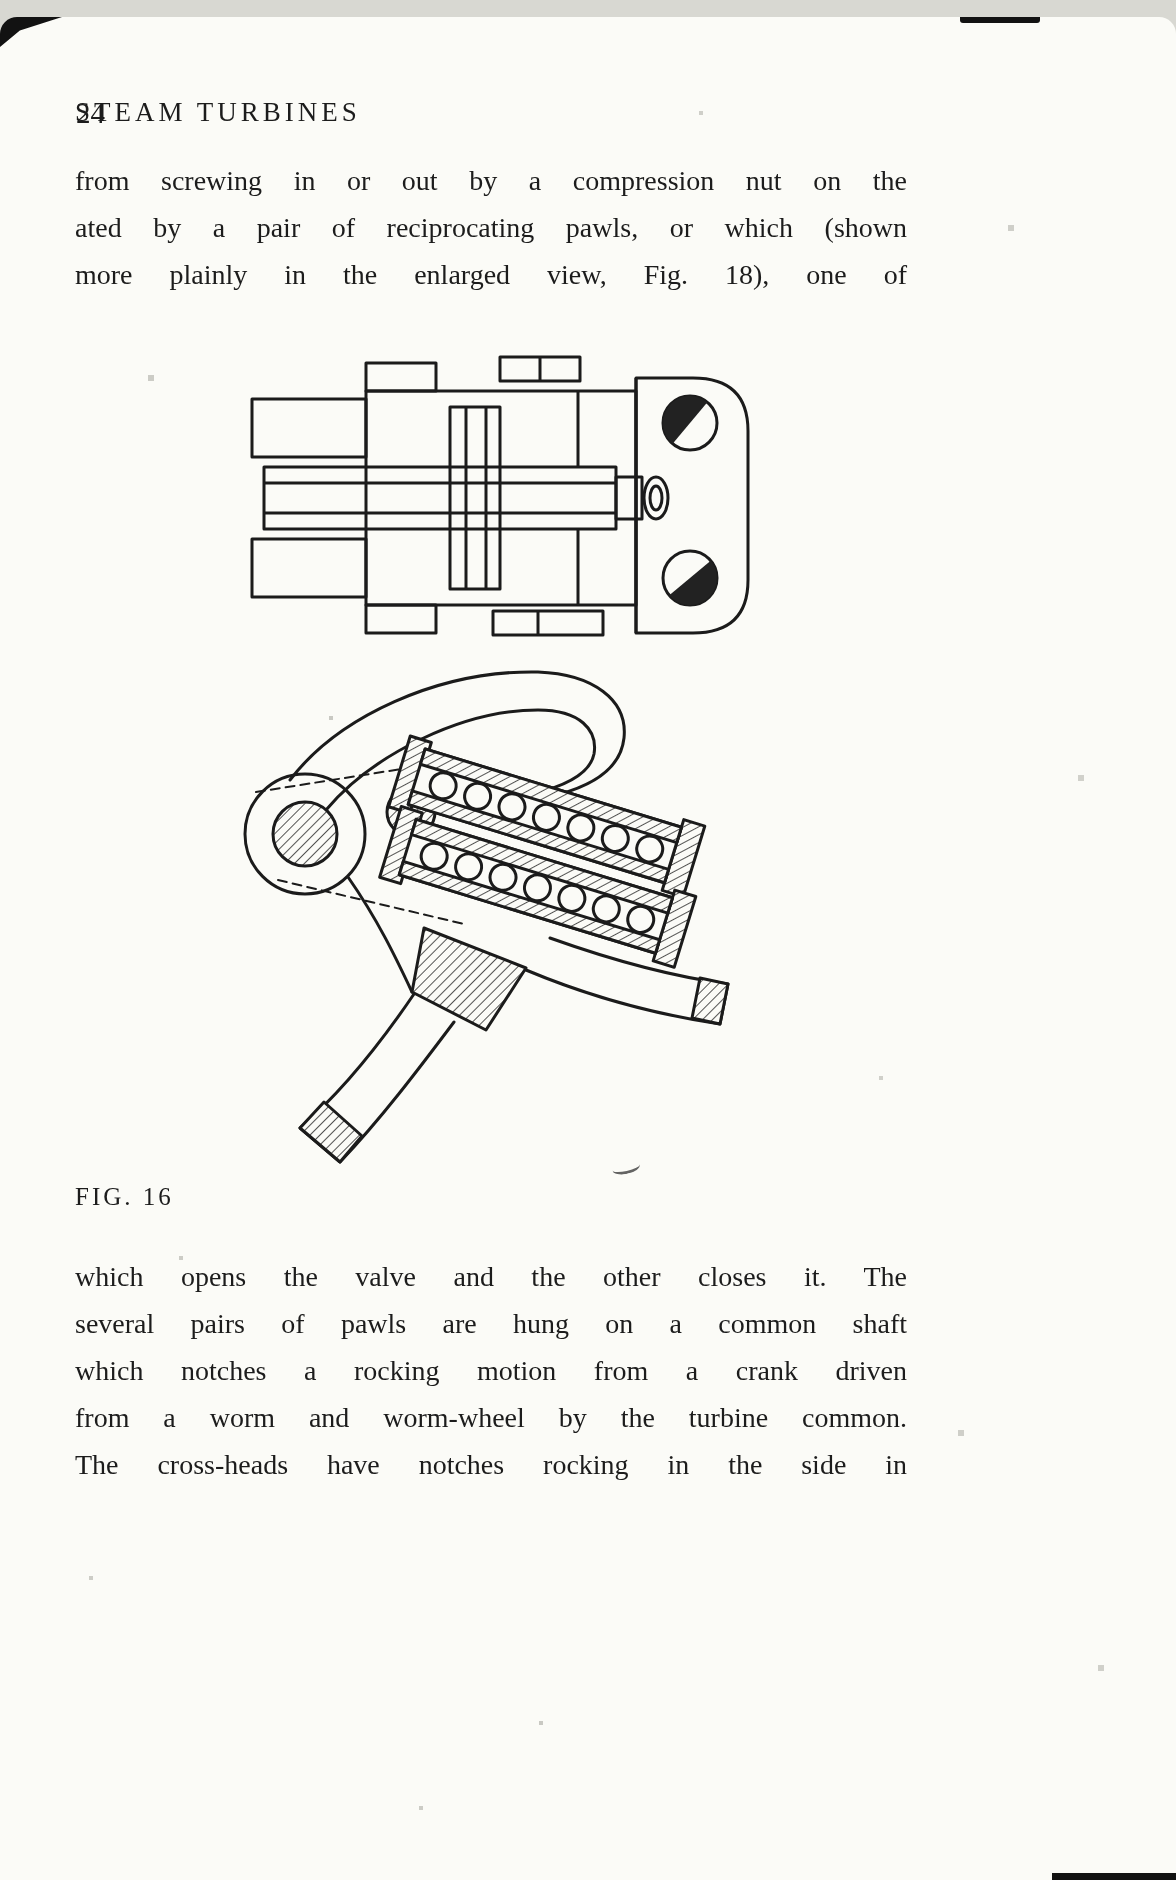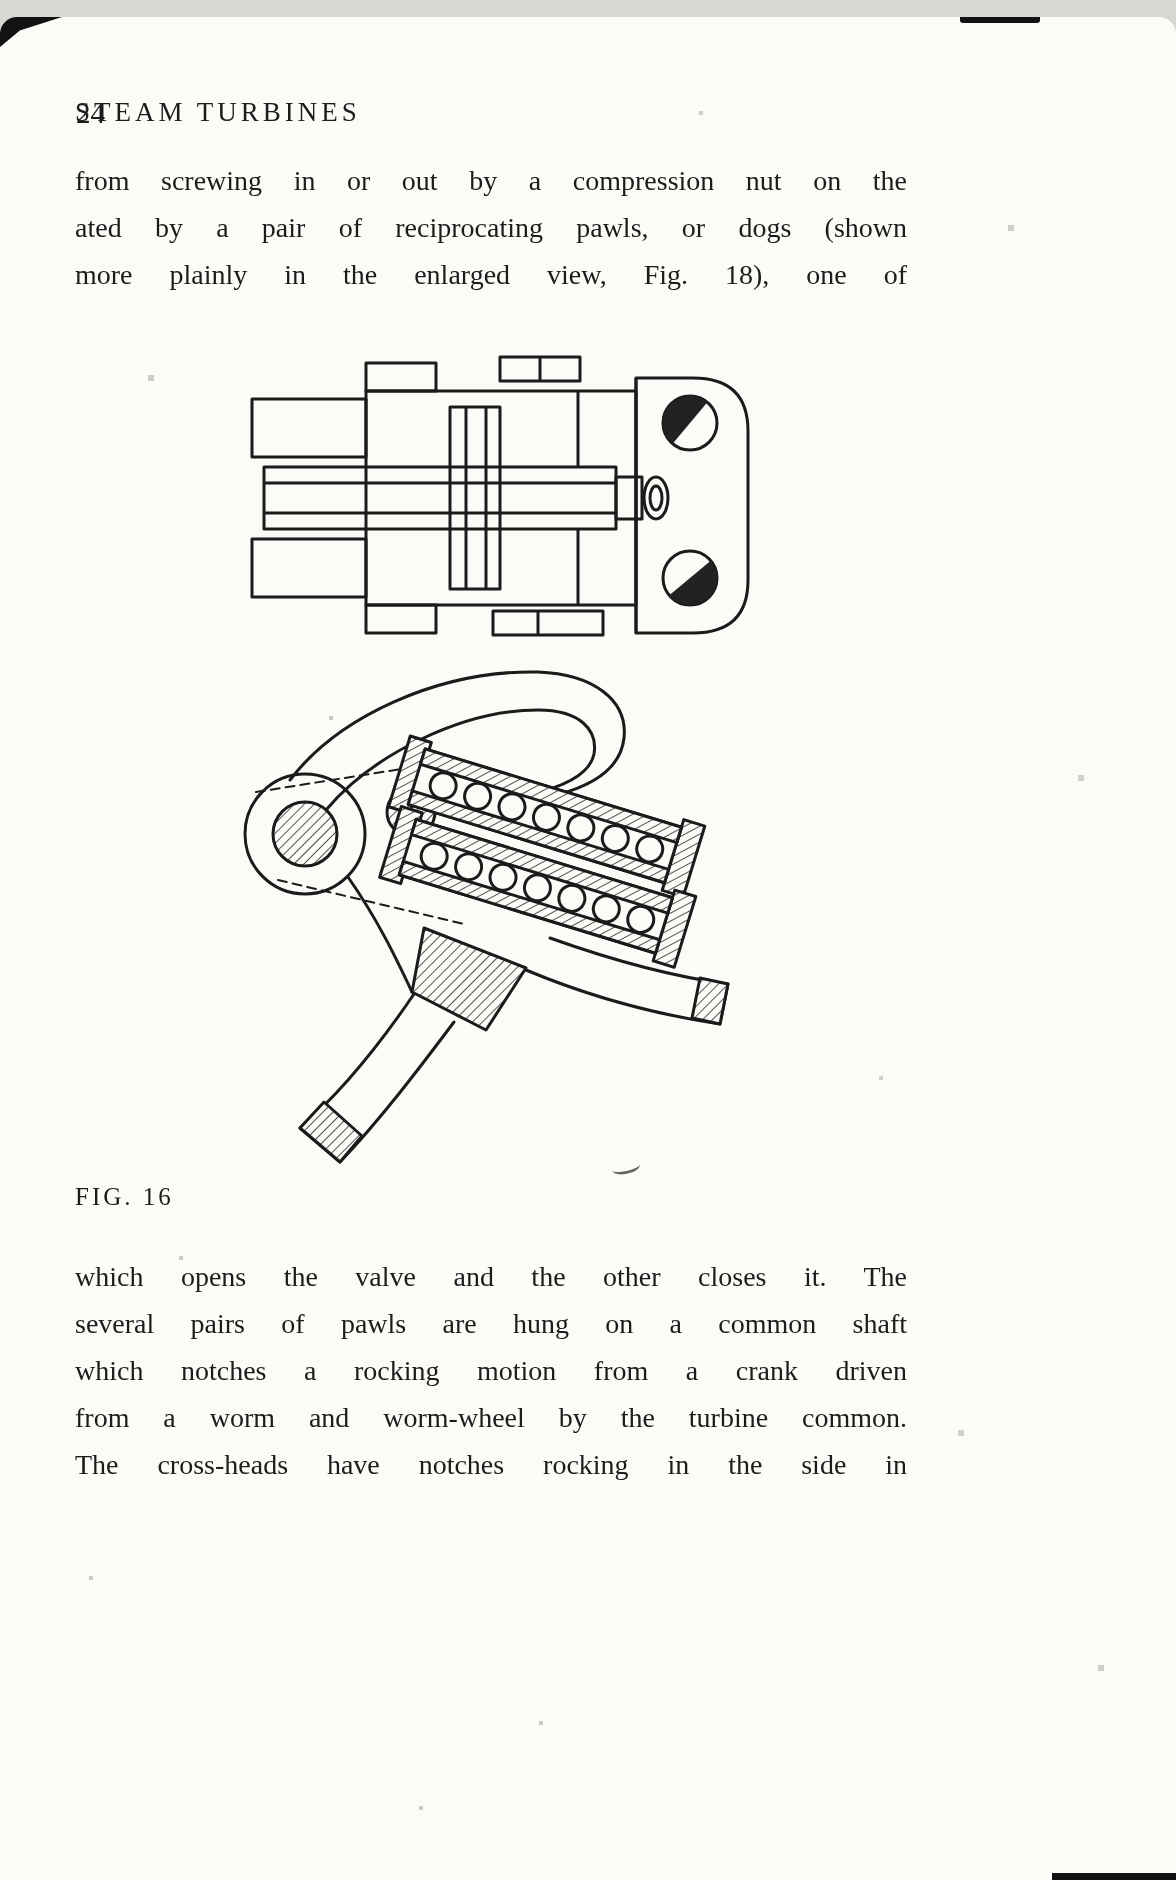--- a/index.html
+++ b/index.html
@@ -46,21 +46,21 @@
 </head>
 <body>
 
 <div class="page">
 
   <span class="page-number">24</span>
   <div class="running-title">STEAM TURBINES</div>
 
   <div class="para" id="para1">
     <div class="line">from screwing in or out by a compression nut on the</div>
-    <div class="line">ated by a pair of reciprocating pawls, or dogs (shown</div>
+    <div class="line">ated by a pair of reciprocating pawls, or which (shown</div>
     <div class="line">more plainly in the enlarged view, Fig. 18), one of</div>
   </div>
 
   <figure class="figure">
 
     <svg class="fig-top" viewBox="0 0 520 290">
       <g fill="none" stroke="#1b1b1b" stroke-width="3" stroke-linejoin="round">
 
         <path d="M398,25 L455,25 Q510,25 510,78 L510,227 Q510,280 455,280 L398,280 Z"></path>
         <line x1="398" y1="25" x2="398" y2="280"></line>

